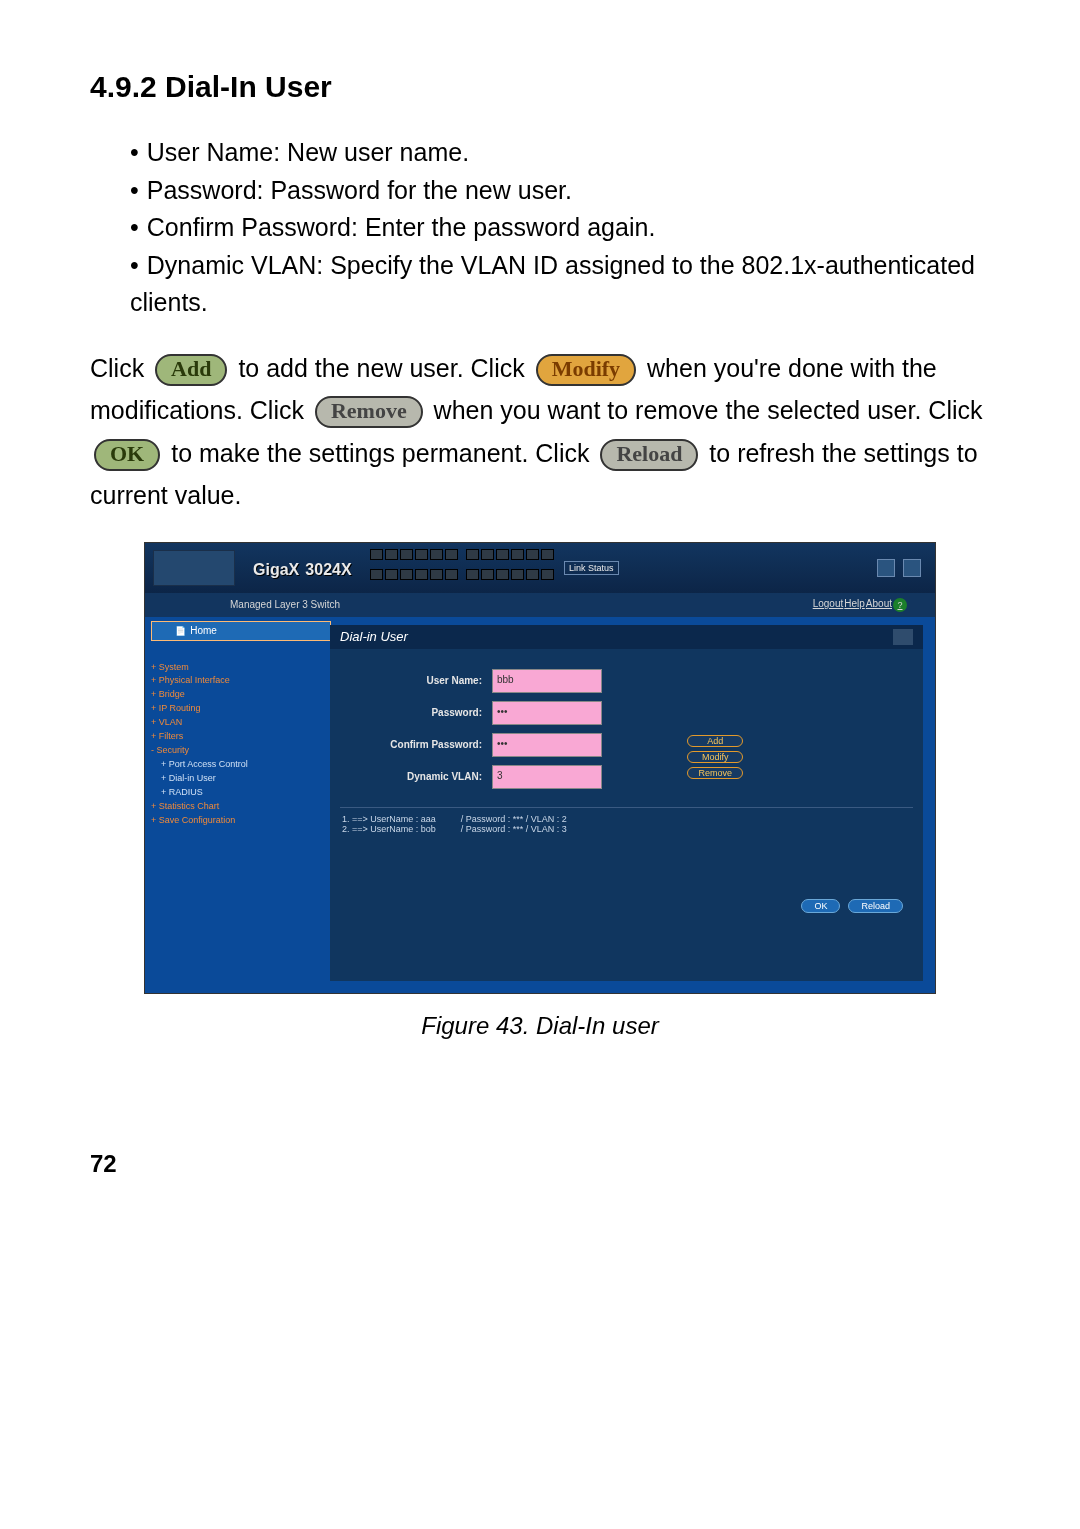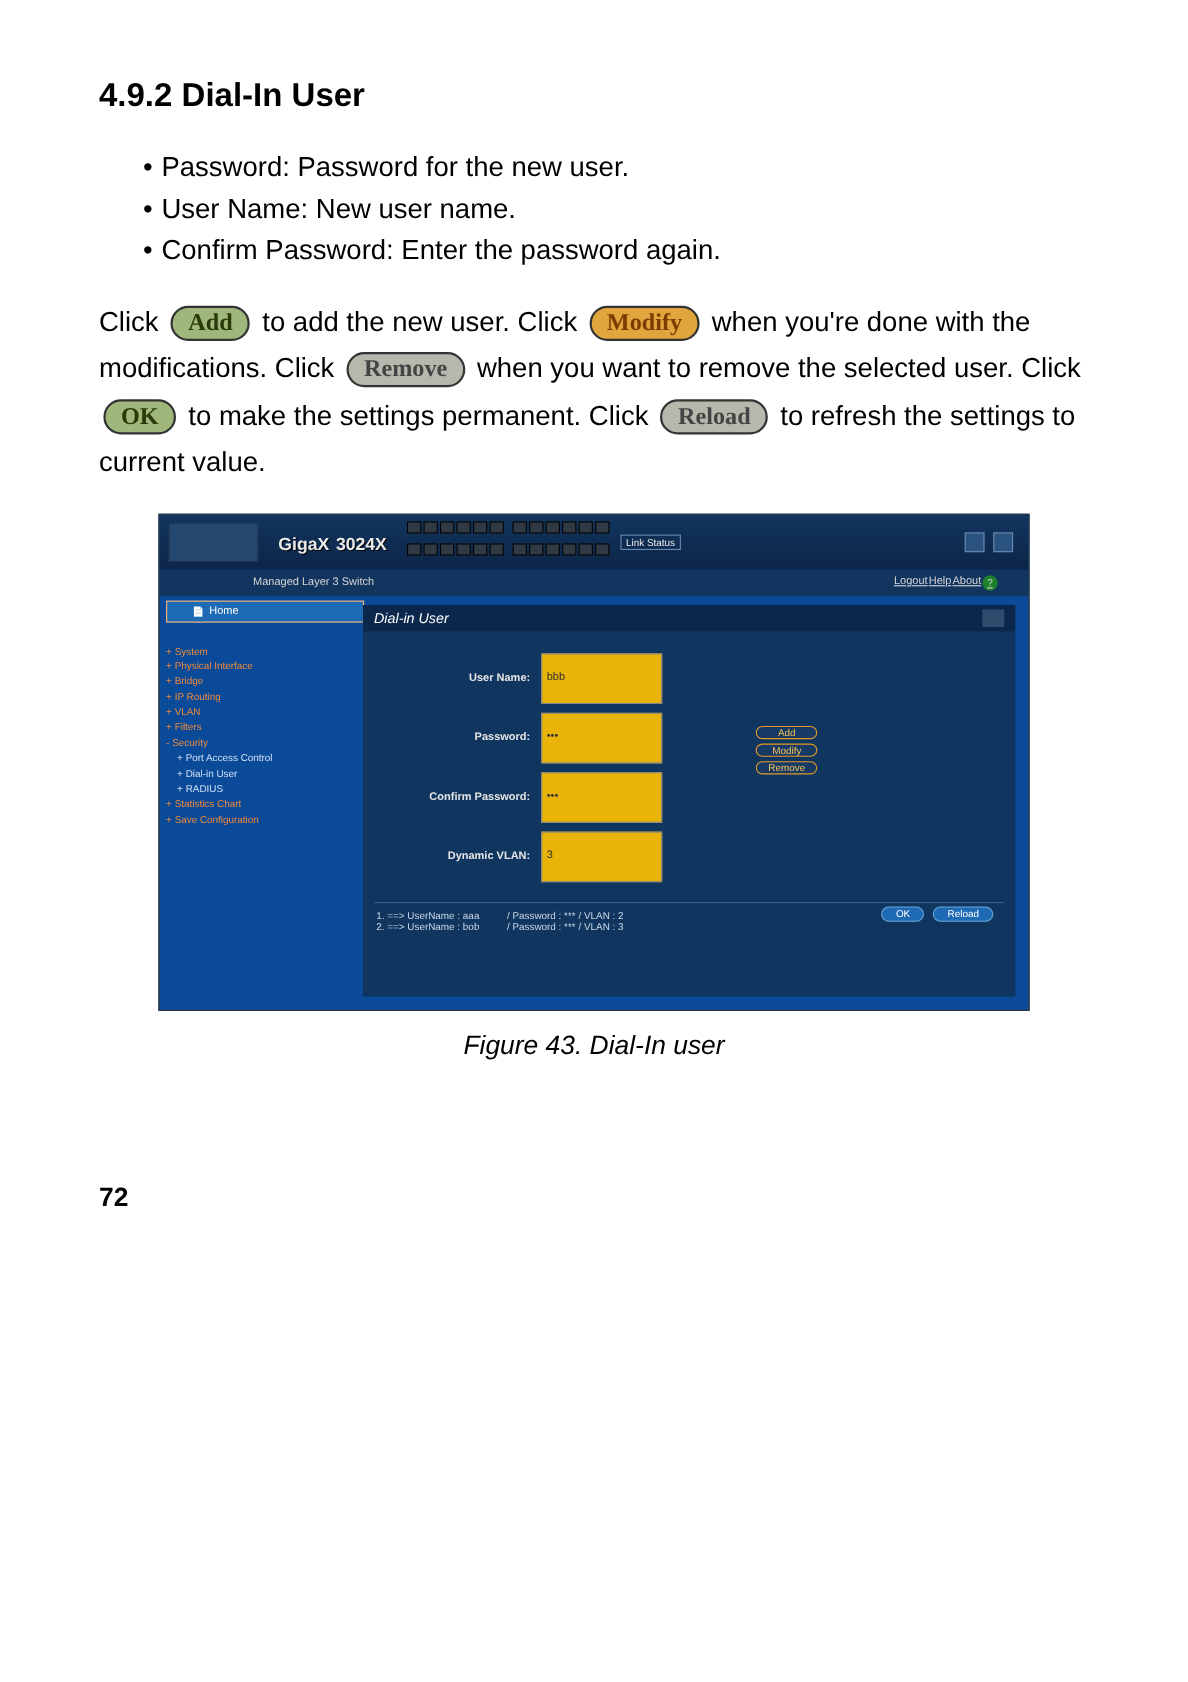--- a/index.html
+++ b/index.html
@@ -36,39 +36,40 @@
   .home-bar::before{content:"📄";font-size:9px;margin-right:4px}
   .nav{position:absolute;left:6px;top:118px;width:165px;font-size:9px;color:#d6e4f4;line-height:1.55}
   .nav .l1{color:#f08a3a}
   .nav .l2b{margin-left:10px;color:#cfe0f5}
   .panel{position:absolute;left:185px;top:82px;right:12px;bottom:12px;background:#10365f}
   .panel-title{background:#0b284c;color:#fff;font-style:italic;font-weight:normal;font-size:13px;padding:4px 10px;display:flex;align-items:center;justify-content:space-between}
   .title-ic{width:20px;height:16px;background:#2f4c6d}
   .form{padding:20px 22px 8px 22px;font-size:10px;color:#e6e6e6}
   .frow{display:flex;align-items:center;margin-bottom:8px}
   .flabel{width:130px;text-align:right;margin-right:10px;font-weight:bold}
-  .finput{background:#eab308;color:#333;width:100px;height:14px;padding:15px 4px;font-size:10px;border:1px solid #888}
+  .finput{background:#f9a8d4;color:#333;width:100px;height:14px;padding:4px 4px;font-size:10px;border:1px solid #888}
   .btn-col{position:absolute;right:180px;top:110px;display:flex;flex-direction:column;gap:4px;font-size:9px}
   .mini-pill{border:1px solid #e39a2b;border-radius:9px;padding:0 10px;color:#f6c45a;text-align:center;background:#163a63}
   .users{margin:2px 10px 0 10px;border-top:1px solid #3a5a82;padding:6px 2px 2px 2px;font-size:9px;color:#c9d7e8;display:grid;grid-template-columns:1fr;column-gap:30px}
   .users div{white-space:pre}
   .ok-row{position:absolute;right:20px;bottom:68px;display:flex;gap:8px}
   .ok-pill{border:1px solid #6aa8d8;border-radius:10px;background:#1e6ab5;color:#fff;font-size:9px;padding:1px 12px}
 </style>
 </head>
 <body>
 
 <div class="page">
   <h2>4.9.2    Dial-In User</h2>
 
 
   <div class="bullets">
+    <div>User Name: New user name.</div>
     <div>Password: Password for the new user.</div>
-    <div>User Name: New user name.</div>
     <div>Confirm Password: Enter the password again.</div>
+    <div>Dynamic VLAN: Specify the VLAN ID assigned to the 802.1x-authenticated clients.</div>
   </div>
 
   <p class="flow">
     <span>Click </span>
     <span class="pill p-green">Add</span>
     <span> to add the new user. Click </span>
     <span class="pill p-orange">Modify</span>
     <span> when you're done with the modifications. Click </span>
     <span class="pill p-gray">Remove</span>
     <span> when you want to remove the selected user. Click </span>

